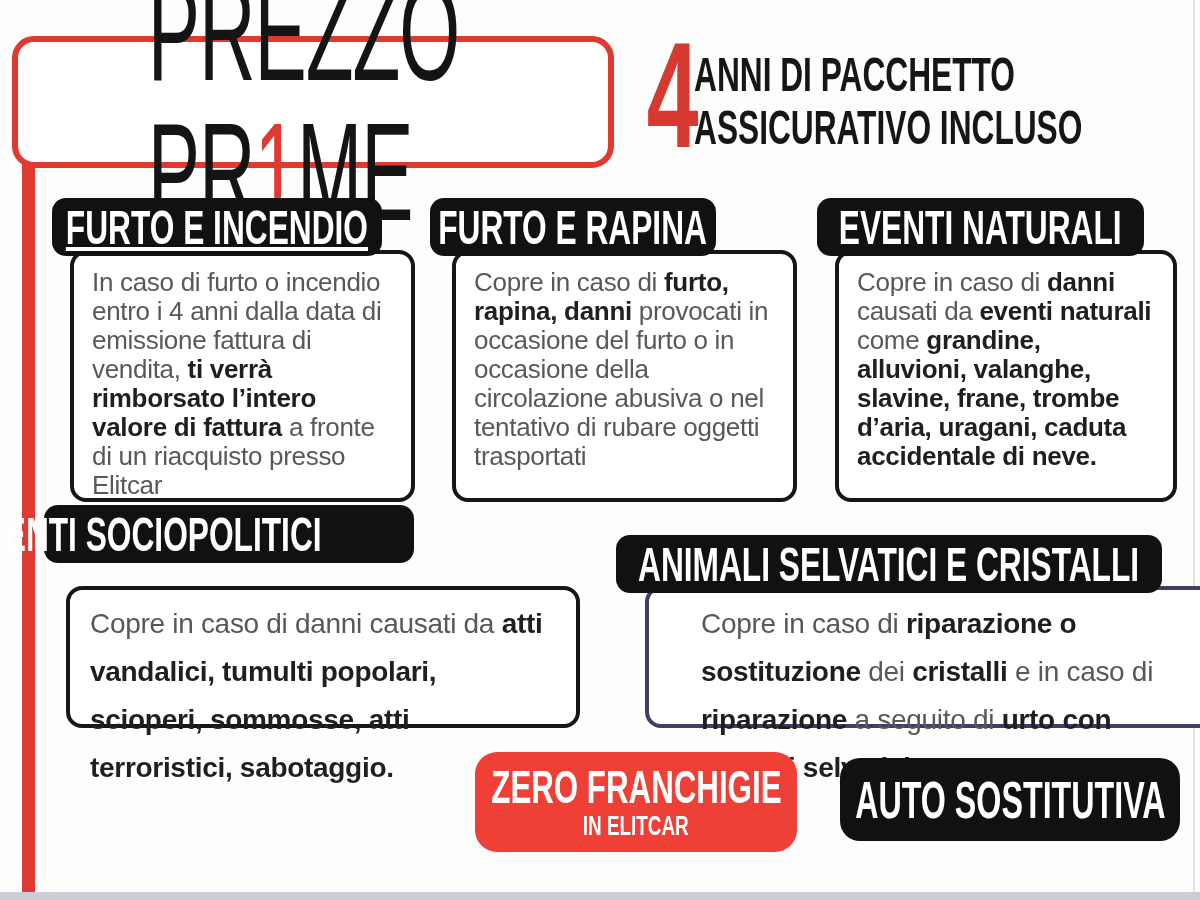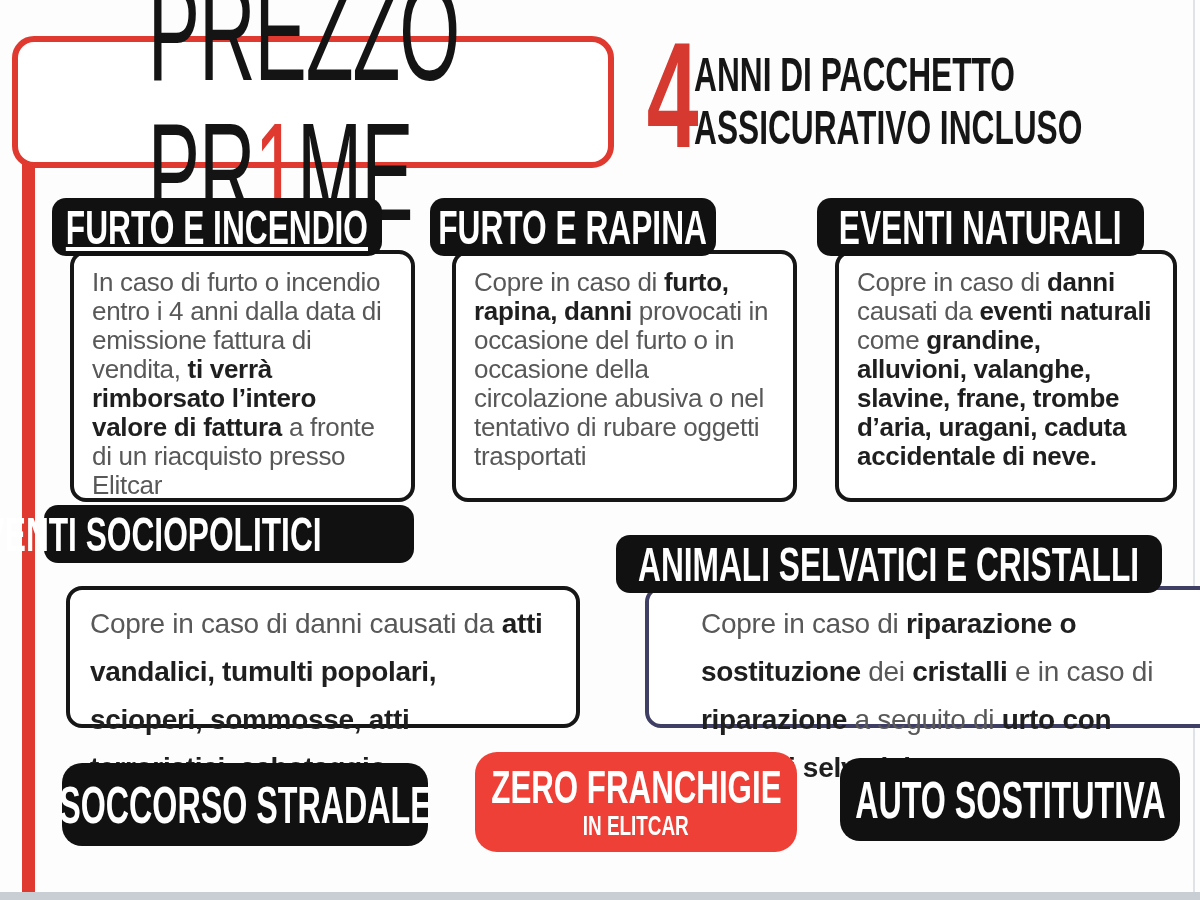--- a/index.html
+++ b/index.html
@@ -130,23 +130,20 @@
     <div class="txt"><span>Copre in caso di danni causati da </span><span class="b">atti vandalici, tumulti popolari, scioperi, sommosse, atti terroristici, sabotaggio.</span></div>
   </div>
 
   <div class="tag t5">
     <span class="cond">ANIMALI SELVATICI E CRISTALLI</span>
   </div>
   <div class="cbox b5 row2">
     <div class="txt"><span>Copre in caso di </span><span class="b">riparazione o sostituzione</span><span> dei </span><span class="b">cristalli</span><span> e in caso di </span><span class="b">riparazione</span><span> a seguito di </span><span class="b">urto con animali selvatici</span><span>.</span></div>
   </div>
 
-  <div class="badge badge-left">
-    <span class="cond">SOCCORSO STRADALE</span>
-  </div>
   <div class="badge badge-center">
     <span class="cond l1">ZERO FRANCHIGIE</span>
     <span class="cond l2">IN ELITCAR</span>
   </div>
   <div class="badge badge-right">
     <span class="cond">AUTO SOSTITUTIVA</span>
   </div>
 
 
 </div>

